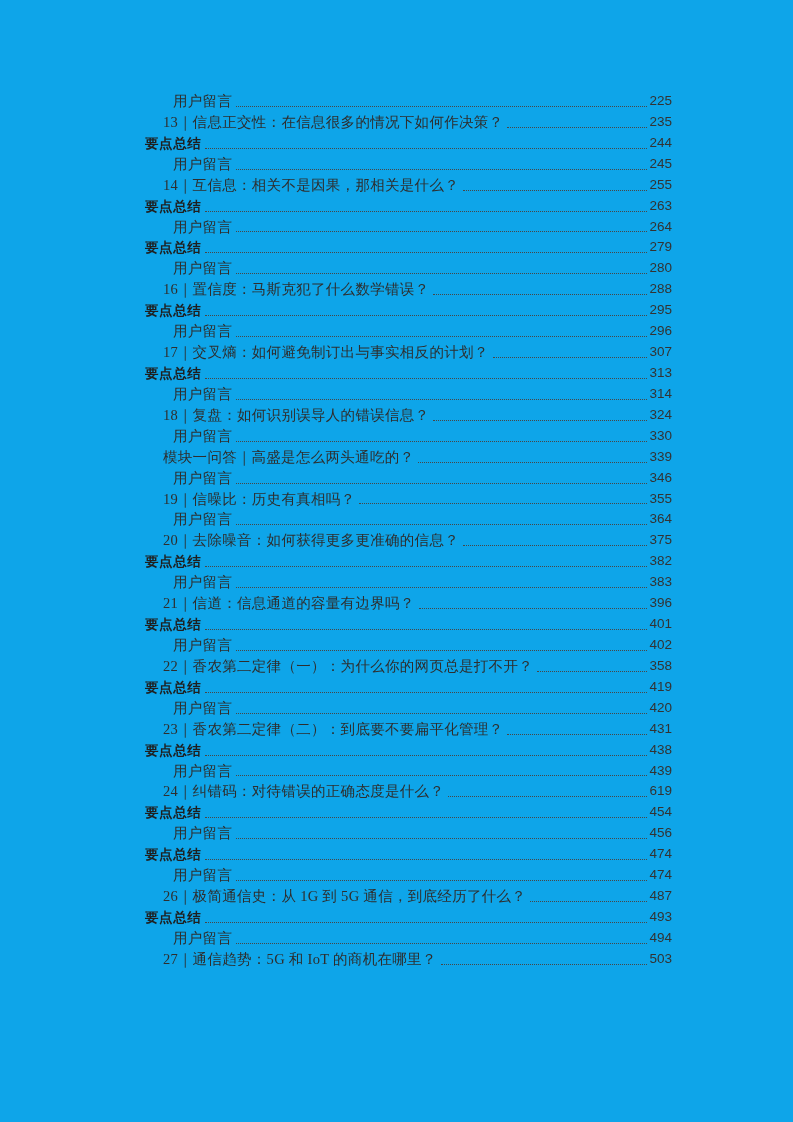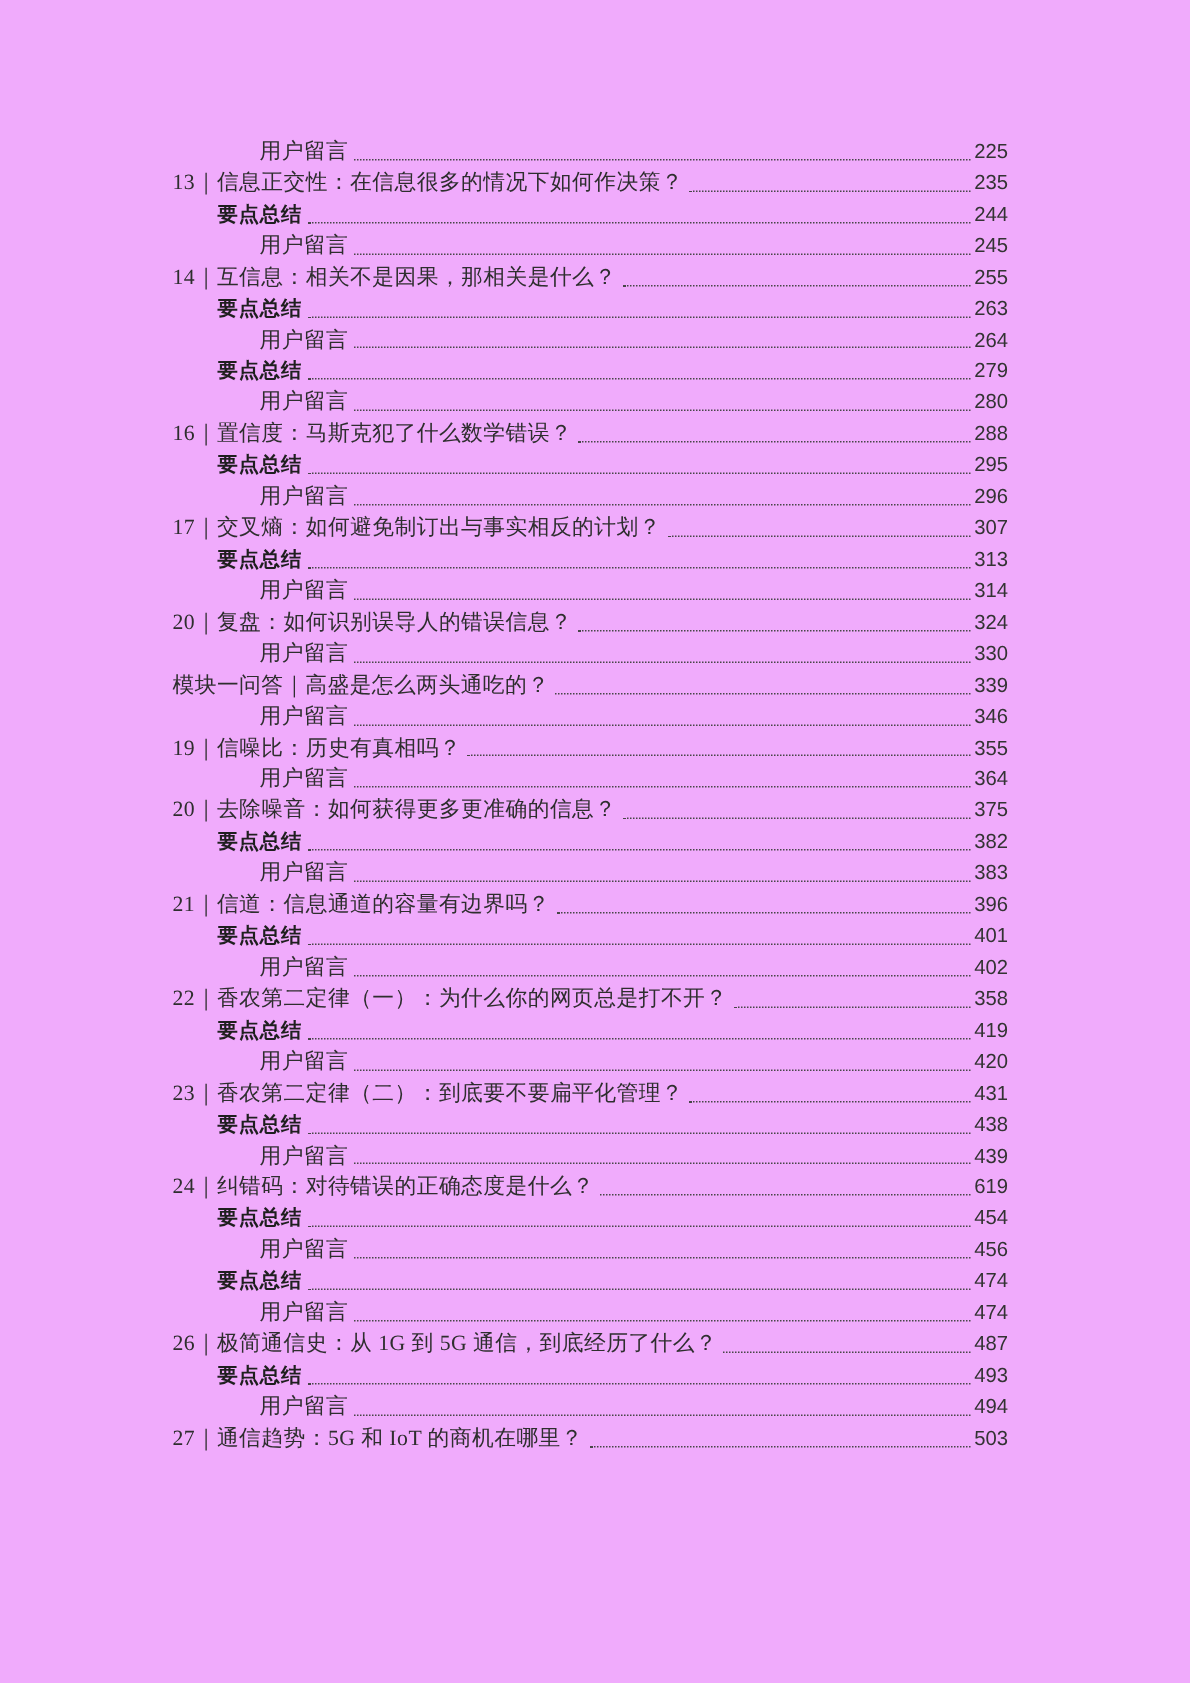--- a/index.html
+++ b/index.html
@@ -11,38 +11,39 @@
     height: 1122px;
     background: #ffffff;
     overflow: hidden;
     position: relative;
     font-family: "Liberation Serif", "DejaVu Serif", serif;
     color: #2e2e2e;
   }
   .page {
     position: absolute;
     inset: 0;
-    background: #f0abfc;
+    background: #0ea5e9;
   }
   .toc {
     position: absolute;
     top: 91px;
     left: 115px;
     right: 121px;
   }
   .row {
     display: flex;
     height: 20.93px;
     align-items: stretch;
   }
   .label {
     white-space: nowrap;
     font-size: 14.5px;
     line-height: 20.93px;
     letter-spacing: 0.3px;
+    margin-left: 48px;
   }
   .row.summary .label {
     margin-left: 30px;
     font-family: "DejaVu Sans", "Liberation Sans", sans-serif;
     font-weight: 700;
     font-size: 13.5px;
     letter-spacing: 0.6px;
     color: #1f1f1f;
   }
   .row.comment .label {
@@ -143,21 +144,21 @@
     <span class="label">要点总结</span>
     <span class="leader"></span>
     <span class="pnum">313</span>
   </div>
       <div class="row comment">
     <span class="label">用户留言</span>
     <span class="leader"></span>
     <span class="pnum">314</span>
   </div>
       <div class="row chapter">
-    <span class="label">20｜复盘：如何识别误导人的错误信息？</span>
+    <span class="label">18｜复盘：如何识别误导人的错误信息？</span>
     <span class="leader"></span>
     <span class="pnum">324</span>
   </div>
       <div class="row comment">
     <span class="label">用户留言</span>
     <span class="leader"></span>
     <span class="pnum">330</span>
   </div>
       <div class="row chapter">
     <span class="label">模块一问答｜高盛是怎么两头通吃的？</span>

